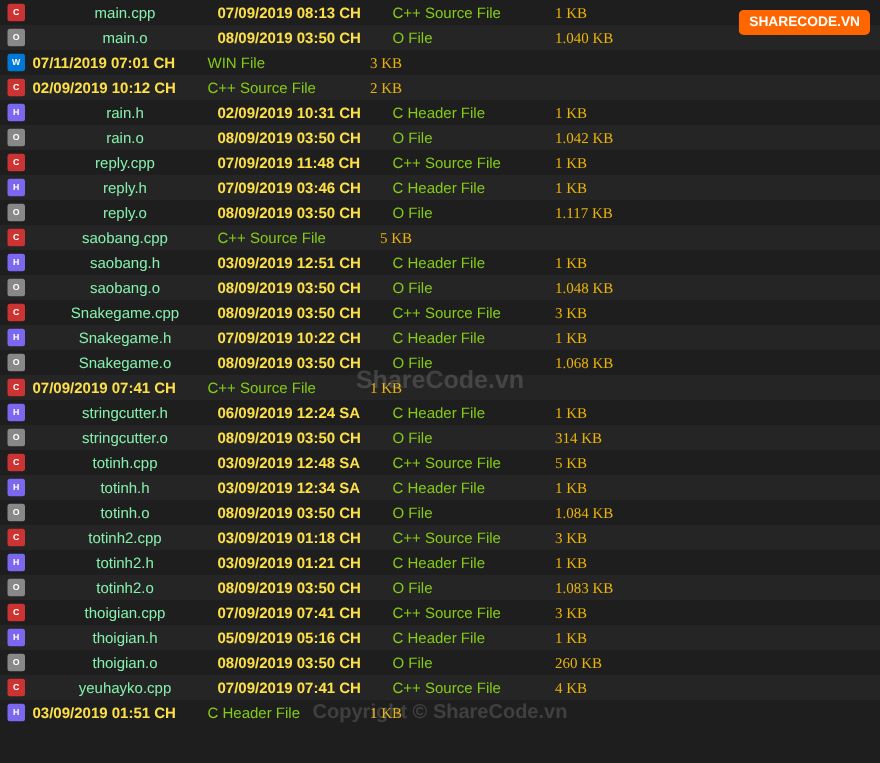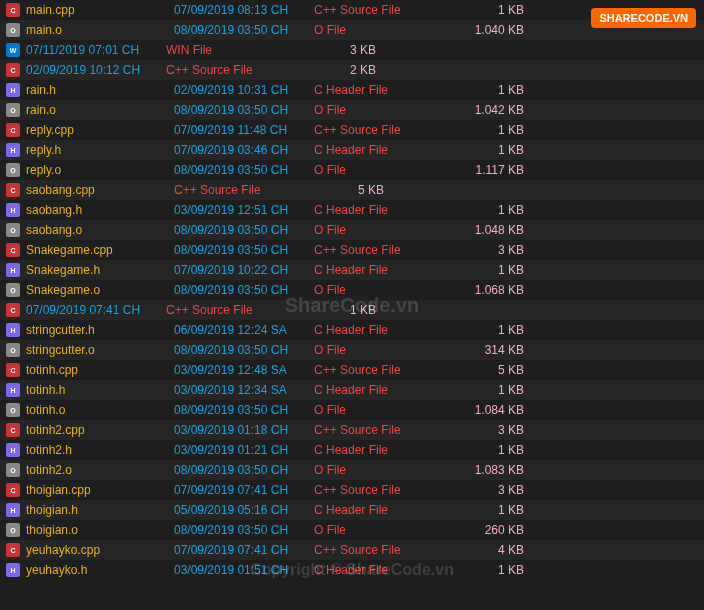--- a/index.html
+++ b/index.html
@@ -36,37 +36,40 @@
       display: flex;
       align-items: center;
       justify-content: center;
     }
     .file-name {
       width: 148px;
       flex-shrink: 0;
       white-space: nowrap;
       overflow: hidden;
       text-overflow: ellipsis;
-      color: #eab308;
+      color: #86efac;
+      text-align: center;
     }
     .file-date {
       width: 140px;
       flex-shrink: 0;
-      color: #0ea5e9;
+      color: #fde047;
+      font-weight: bold;
     }
     .file-type {
       width: 130px;
       flex-shrink: 0;
-      color: #ef4444;
+      color: #84cc16;
     }
     .file-size {
       width: 80px;
       flex-shrink: 0;
-      text-align: right;
-      color: #f9a8d4;
+      text-align: left;
+      color: #eab308;
+      font-family: Liberation Serif, serif;
     }
     .watermark {
       position: fixed;
       top: 50%;
       left: 50%;
       transform: translate(-50%, -50%);
       color: rgba(255,255,255,0.15);
       font-size: 20px;
       font-weight: bold;
       pointer-events: none;
@@ -352,18 +355,17 @@
       </div>
       <div class="file-name">yeuhayko.cpp</div>
       <div class="file-date">07/09/2019 07:41 CH</div>
       <div class="file-type">C++ Source File</div>
       <div class="file-size">4 KB</div>
     </div>
     <div class="file-row">
       <div class="file-icon">
         <div style="background: rgb(123, 104, 238); width: 14px; height: 14px; border-radius: 2px; display: flex; align-items: center; justify-content: center; font-size: 7px; color: white; font-weight: bold;">H</div>
       </div>
-      <div class="file-name">yeuhayko.h</div>
       <div class="file-date">03/09/2019 01:51 CH</div>
       <div class="file-type">C Header File</div>
       <div class="file-size">1 KB</div>
     </div>
   </div>
 
 </body></html>

